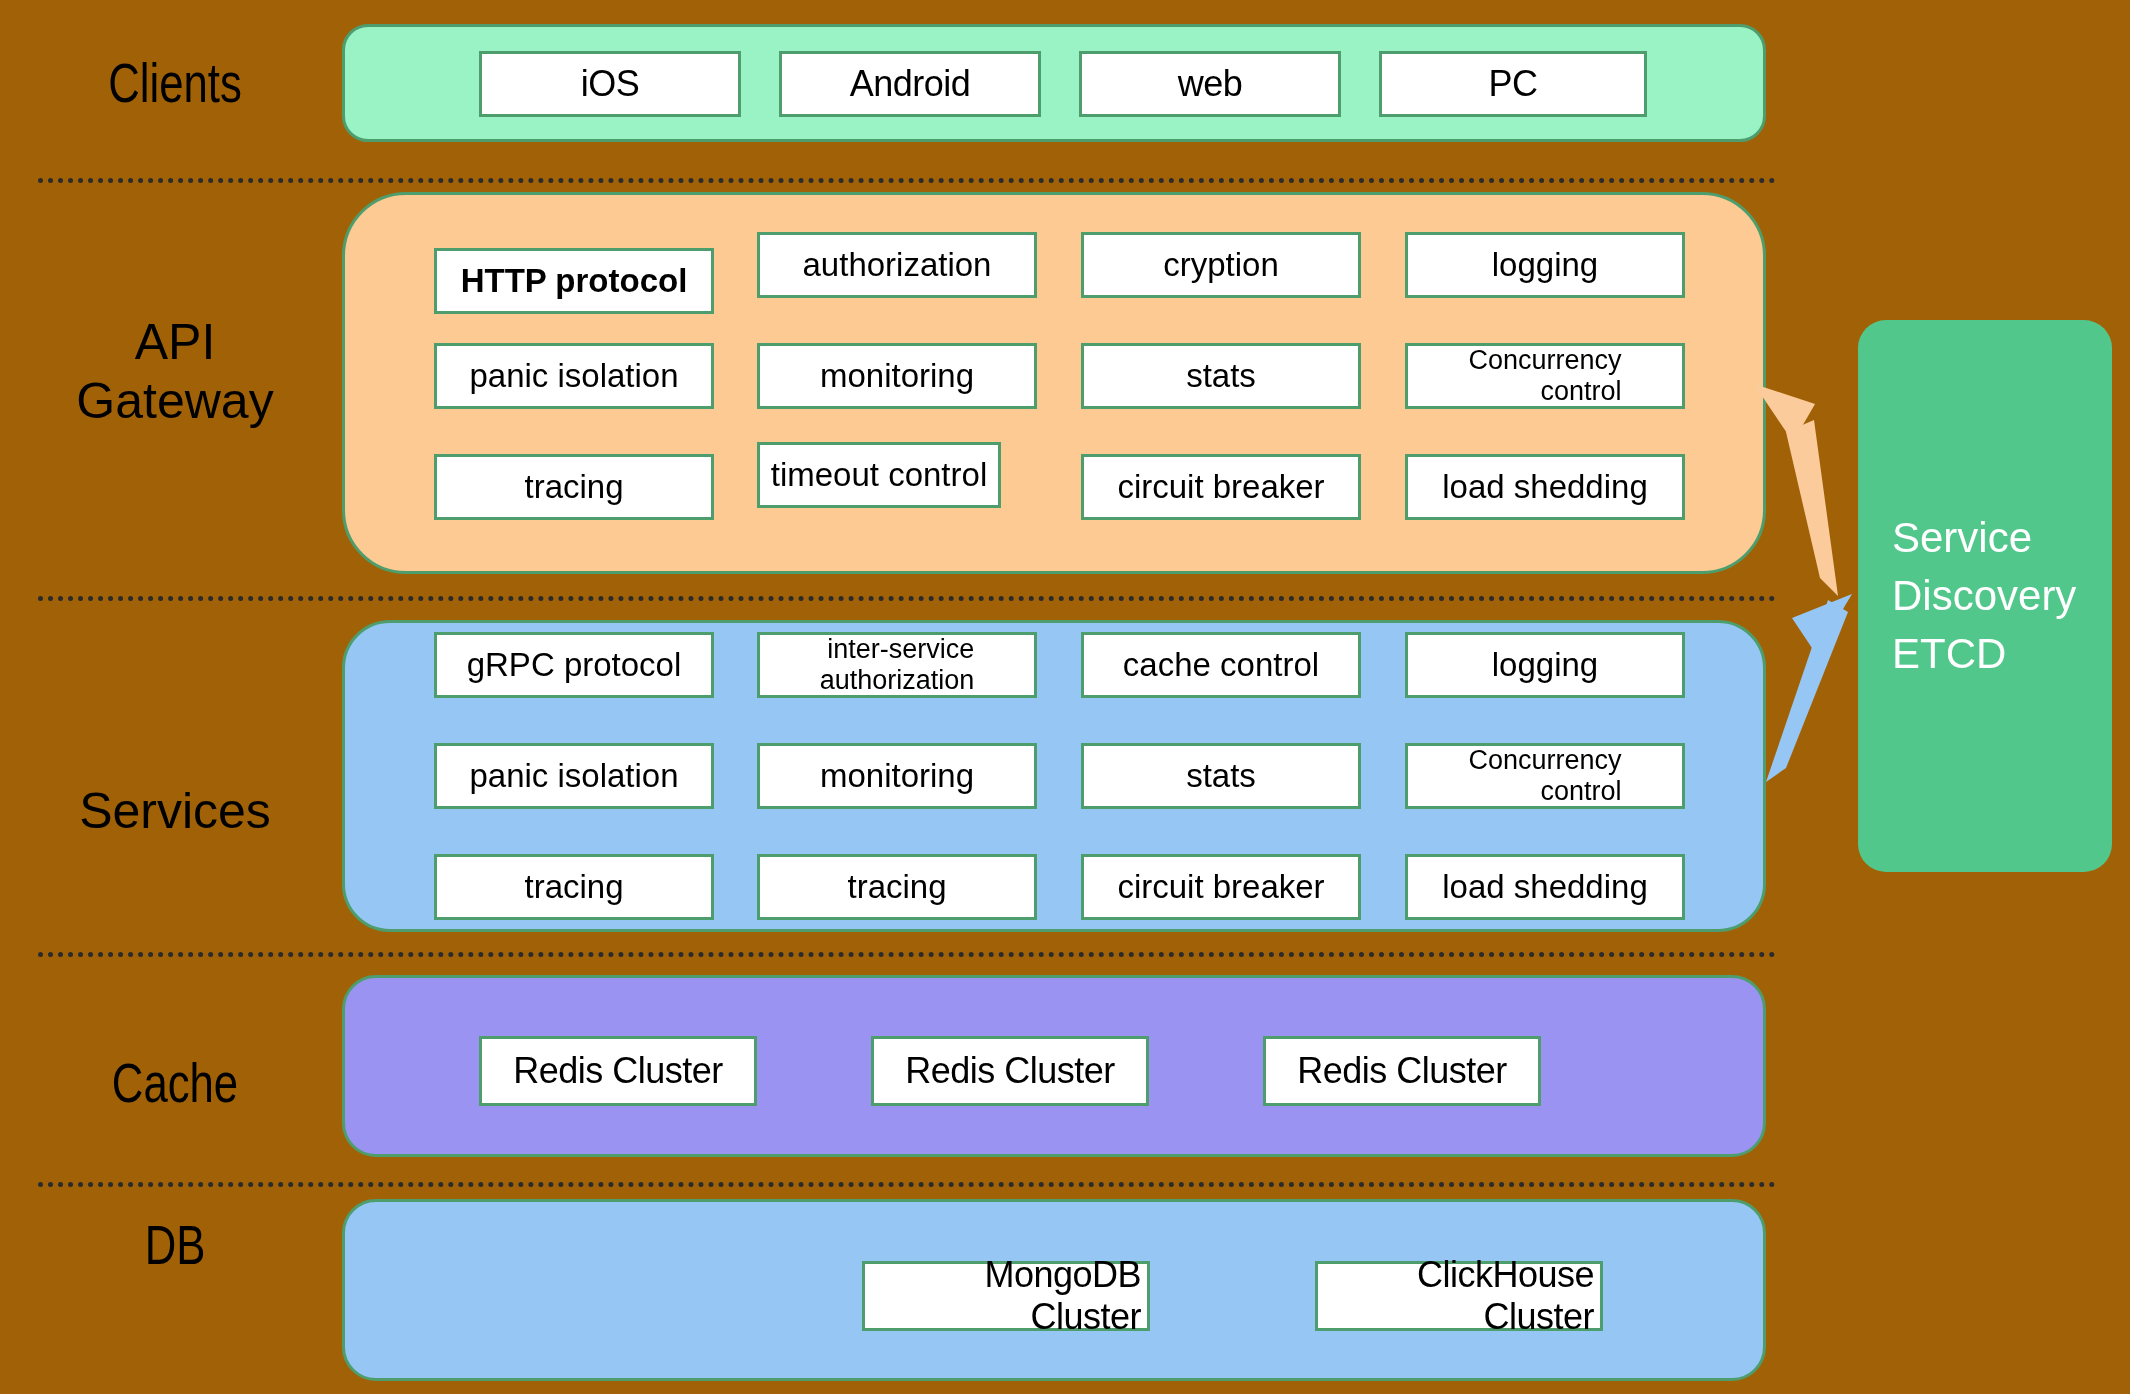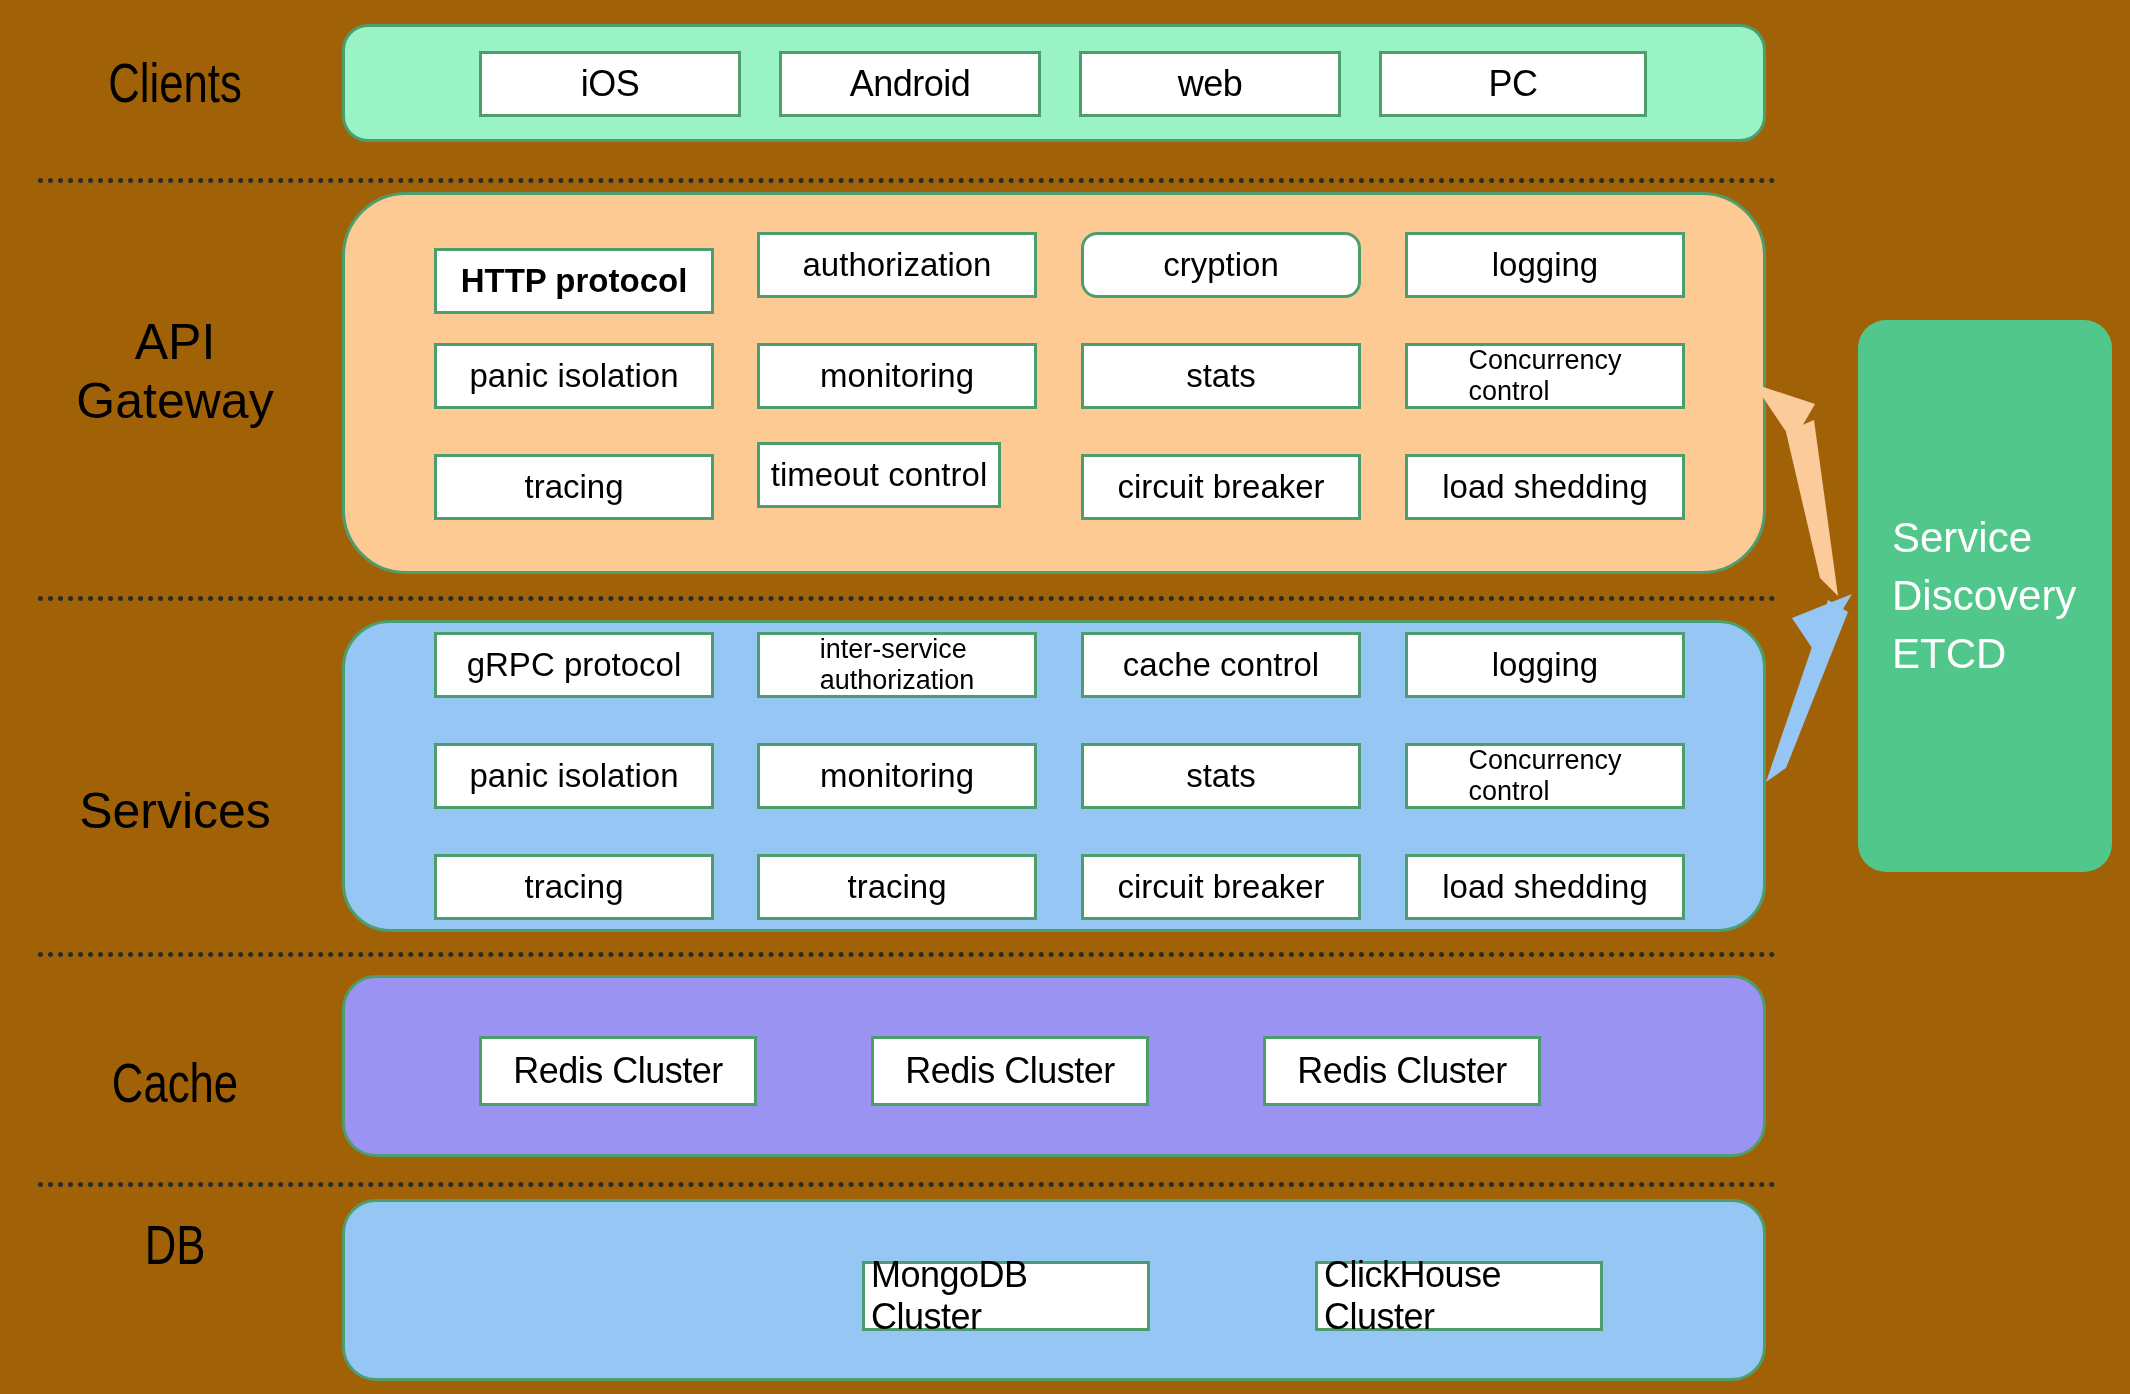--- a/index.html
+++ b/index.html
@@ -59,21 +59,21 @@
 
   
   .item {
     position: absolute;
     box-sizing: border-box;
     background: #ffffff;
     border: 3px solid #4e9e6d;
     display: flex;
     align-items: center;
     justify-content: center;
-    text-align: left;
+    text-align: right;
     color: #000000;
     line-height: 1.16;
     white-space: pre-line;
     padding: 16px 6px;
   }
   .item.wide-font {
     font-family: "Liberation Sans", sans-serif;
     font-size: 33px;
   }
   .item.narrow-font {
@@ -128,21 +128,21 @@
 
   <div class="separator" style="top:178px;"></div>
 
   <div class="row-label regular" style="left:40px; top:313px; width:270px;">API
 Gateway</div>
 
   <div class="band orange" style="left:342px; top:192px; width:1424px; height:382px; border-radius:64px;"></div>
 
   <div class="item wide-font" style="left:434px; top:248px; width:280px; height:66px;font-weight:bold;">HTTP protocol</div>
   <div class="item wide-font" style="left:757px; top:232px; width:280px; height:66px;">authorization</div>
-  <div class="item wide-font" style="left:1081px; top:232px; width:280px; height:66px;border-radius:16px;">cryption</div>
+  <div class="item wide-font" style="left:1081px; top:232px; width:280px; height:66px;">cryption</div>
   <div class="item wide-font" style="left:1405px; top:232px; width:280px; height:66px;">logging</div>
 
   <div class="item wide-font" style="left:434px; top:343px; width:280px; height:66px;">panic isolation</div>
   <div class="item wide-font" style="left:757px; top:343px; width:280px; height:66px;">monitoring</div>
   <div class="item wide-font" style="left:1081px; top:343px; width:280px; height:66px;">stats</div>
   <div class="item small-font" style="left:1405px; top:343px; width:280px; height:66px;">Concurrency
 control</div>
 
   <div class="item wide-font" style="left:434px; top:454px; width:280px; height:66px;">tracing</div>
   <div class="item wide-font" style="left:757px; top:442px; width:244px; height:66px;">timeout control</div>

